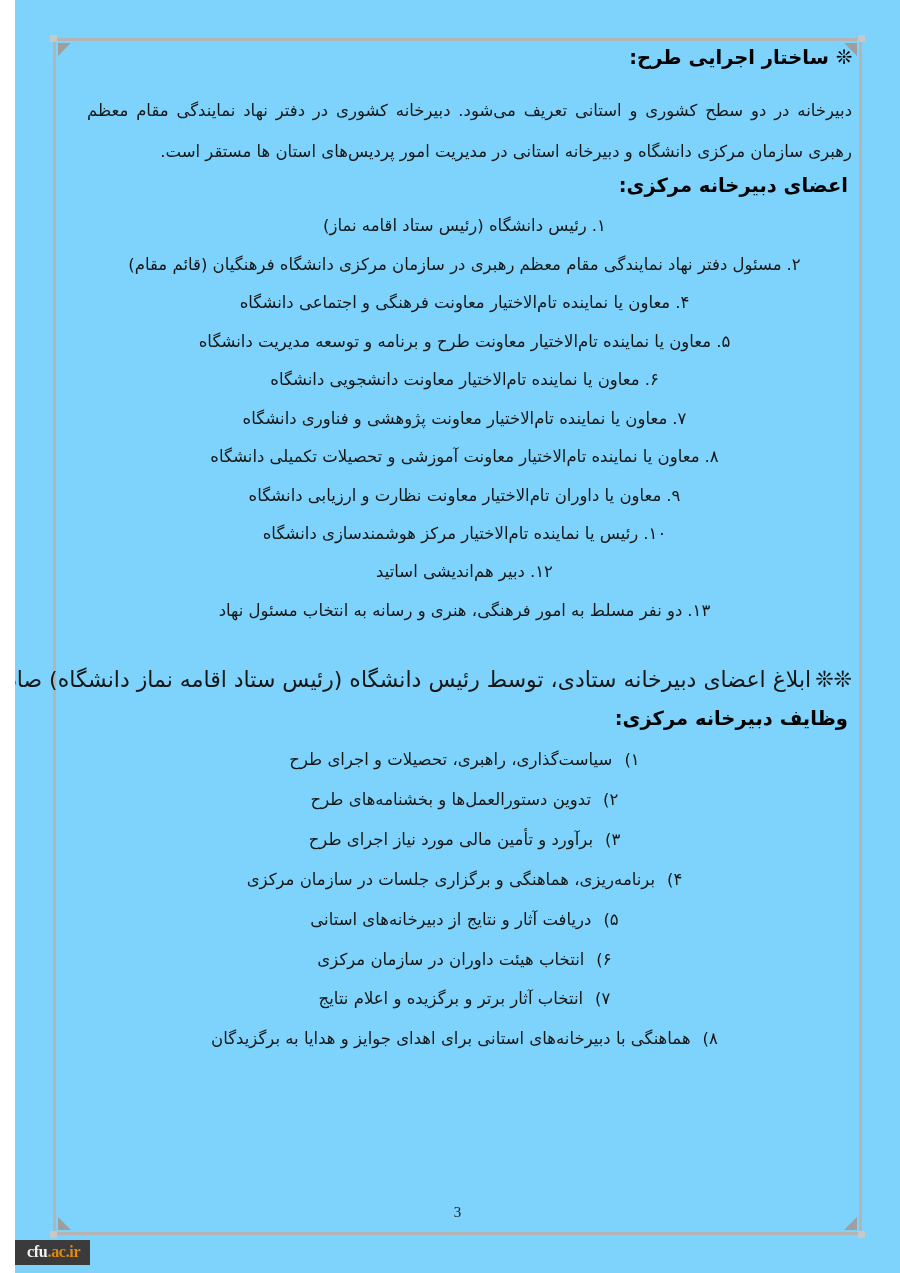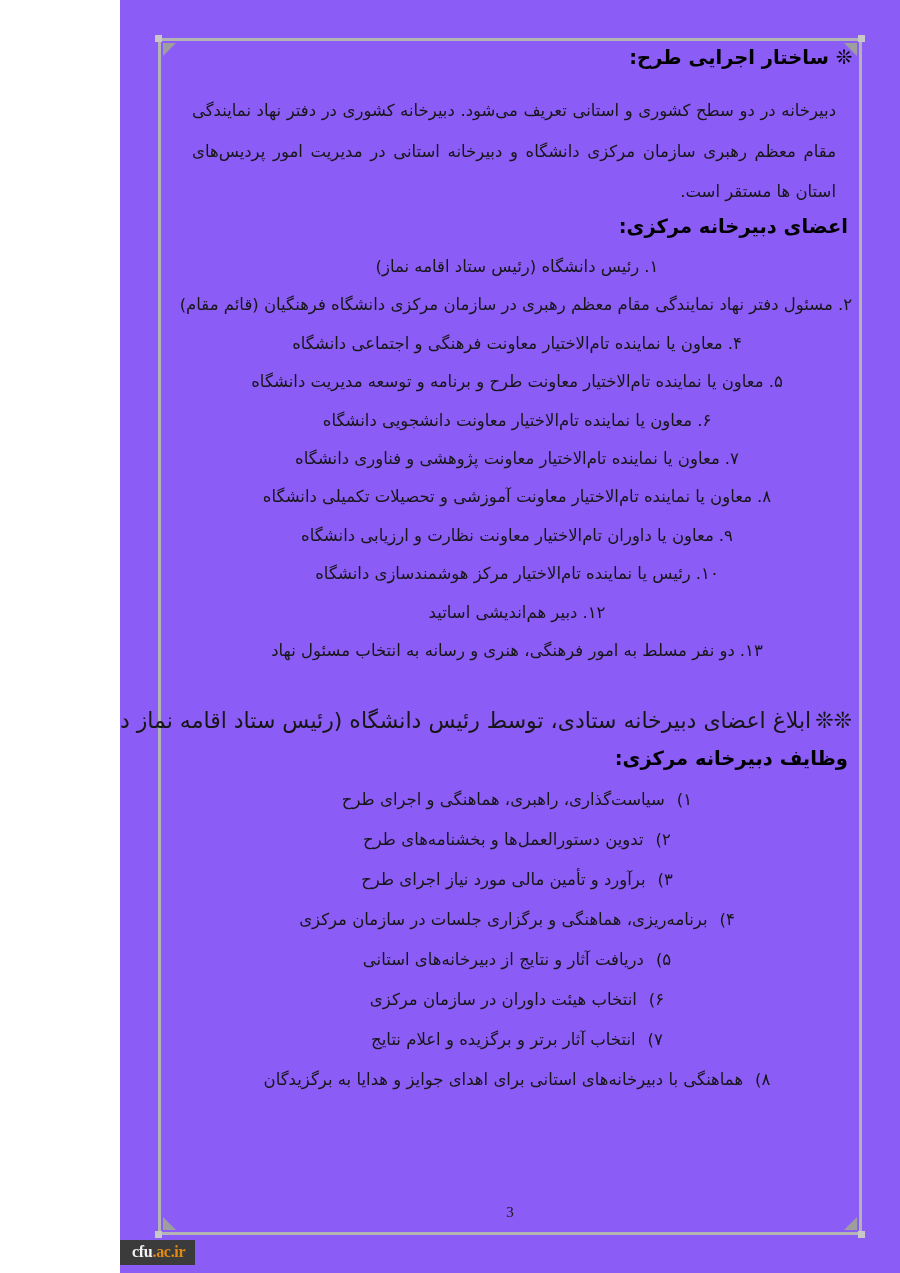--- a/index.html
+++ b/index.html
@@ -3,23 +3,23 @@
 <meta charset="utf-8">
 <title>سند</title>
 <style>
   html, body {
     margin: 0;
     padding: 0;
     background: #ffffff;
   }
   .page {
     position: relative;
-    width: 780px;
+    width: 885px;
     height: 1273px;
-    background: #8b5cf6;
+    background: #7dd3fc;
     overflow: hidden;
     font-family: "DejaVu Sans", "Liberation Sans", sans-serif;
     direction: rtl;
   }
 
   
   .frame {
     position: absolute;
     left: 38px;
     top: 38px;
@@ -82,21 +82,21 @@
     text-align: right;
     letter-spacing: -0.2px;
     line-height: 1.4;
   }
   .h-struct { margin-top: 16px; }
   .h-dabir  { margin-top: 38px; }
   .h-aza    { margin-top: 38px; padding-right: 4px; }
   .h-vaz    { margin-top: 35px; padding-right: 4px; }
 
   p.body-par {
-    margin: 20px 16px 0 0;
+    margin: 20px 0 0 0;
     font-size: 16.5px;
     line-height: 2.45;
     color: #161616;
     text-align: justify;
     text-align-last: right;
     padding-left: 10px;
   }
 
   ul.doc-list {
     list-style: none;
@@ -199,21 +199,21 @@
       <li><span class="li-num">۱۳.</span><span class="li-text">دو نفر مسلط به امور فرهنگی، هنری و رسانه به انتخاب مسئول نهاد</span></li>
     </ul>
 
     <p class="note-line">
       <span class="note-mark">❊❊</span><span>ابلاغ اعضای دبیرخانه ستادی، توسط رئیس دانشگاه (رئیس ستاد اقامه نماز دانشگاه) صادر می‌شود.</span>
     </p>
 
     <h2 class="section-heading h-vaz">وظایف دبیرخانه مرکزی:</h2>
 
     <ul class="doc-list list-tasks">
-      <li><span class="li-num">۱)</span><span class="li-text">سیاست‌گذاری، راهبری، هماهنگی و اجرای طرح</span></li>
+      <li><span class="li-num">۱)</span><span class="li-text">سیاست‌گذاری، راهبری، تحصیلات و اجرای طرح</span></li>
       <li><span class="li-num">۲)</span><span class="li-text">تدوین دستورالعمل‌ها و بخشنامه‌های طرح</span></li>
       <li><span class="li-num">۳)</span><span class="li-text">برآورد و تأمین مالی مورد نیاز اجرای طرح</span></li>
       <li><span class="li-num">۴)</span><span class="li-text">برنامه‌ریزی، هماهنگی و برگزاری جلسات در سازمان مرکزی</span></li>
       <li><span class="li-num">۵)</span><span class="li-text">دریافت آثار و نتایج از دبیرخانه‌های استانی</span></li>
       <li><span class="li-num">۶)</span><span class="li-text">انتخاب هیئت داوران در سازمان مرکزی</span></li>
       <li><span class="li-num">۷)</span><span class="li-text">انتخاب آثار برتر و برگزیده و اعلام نتایج</span></li>
       <li><span class="li-num">۸)</span><span class="li-text">هماهنگی با دبیرخانه‌های استانی برای اهدای جوایز و هدایا به برگزیدگان</span></li>
     </ul>
 
   </div>

